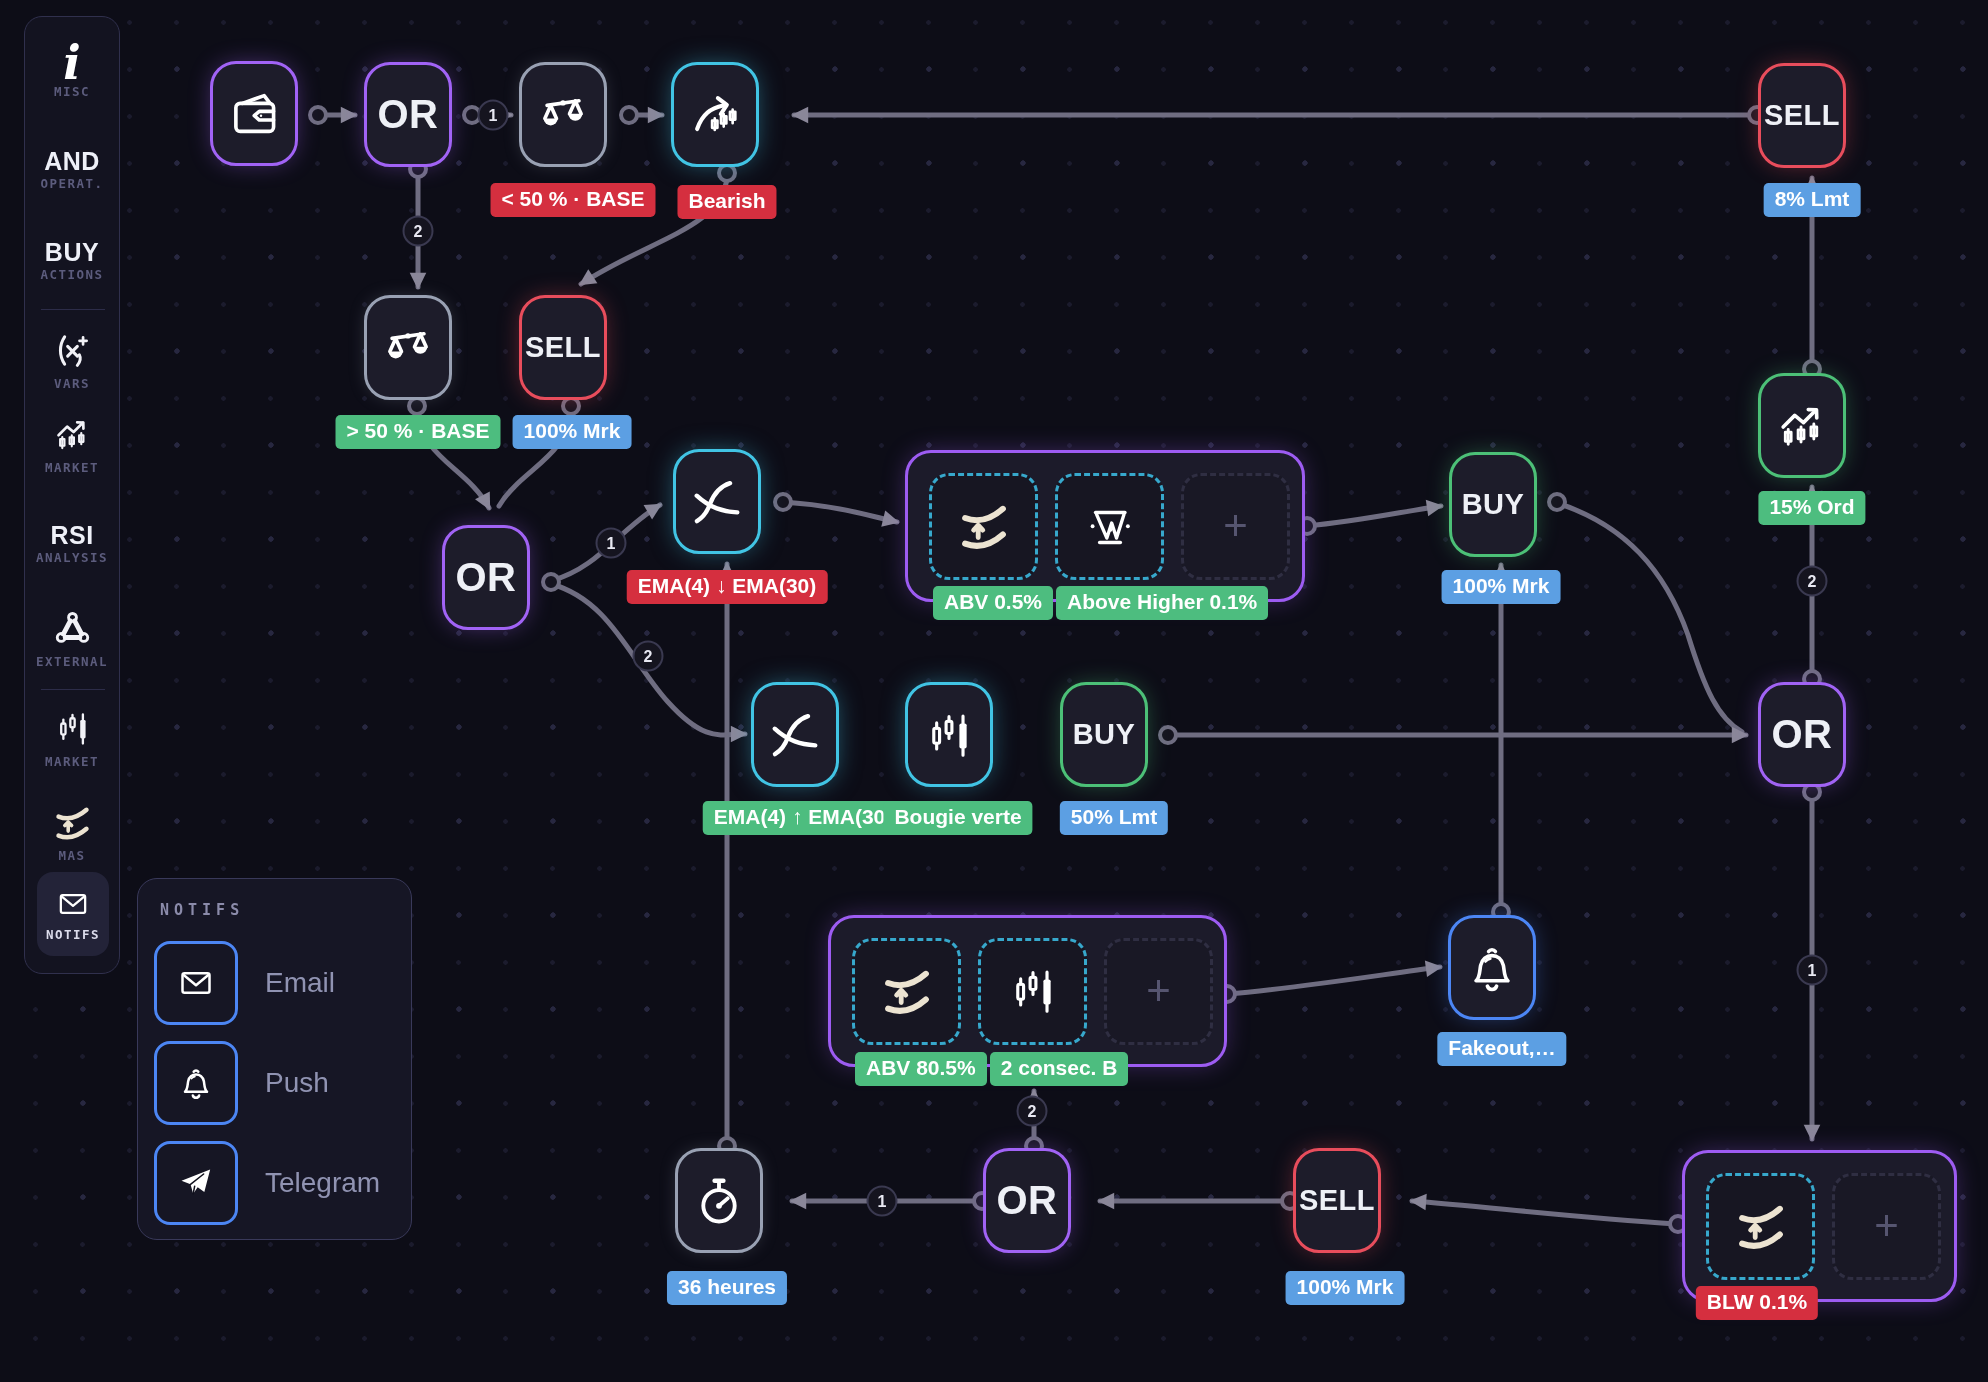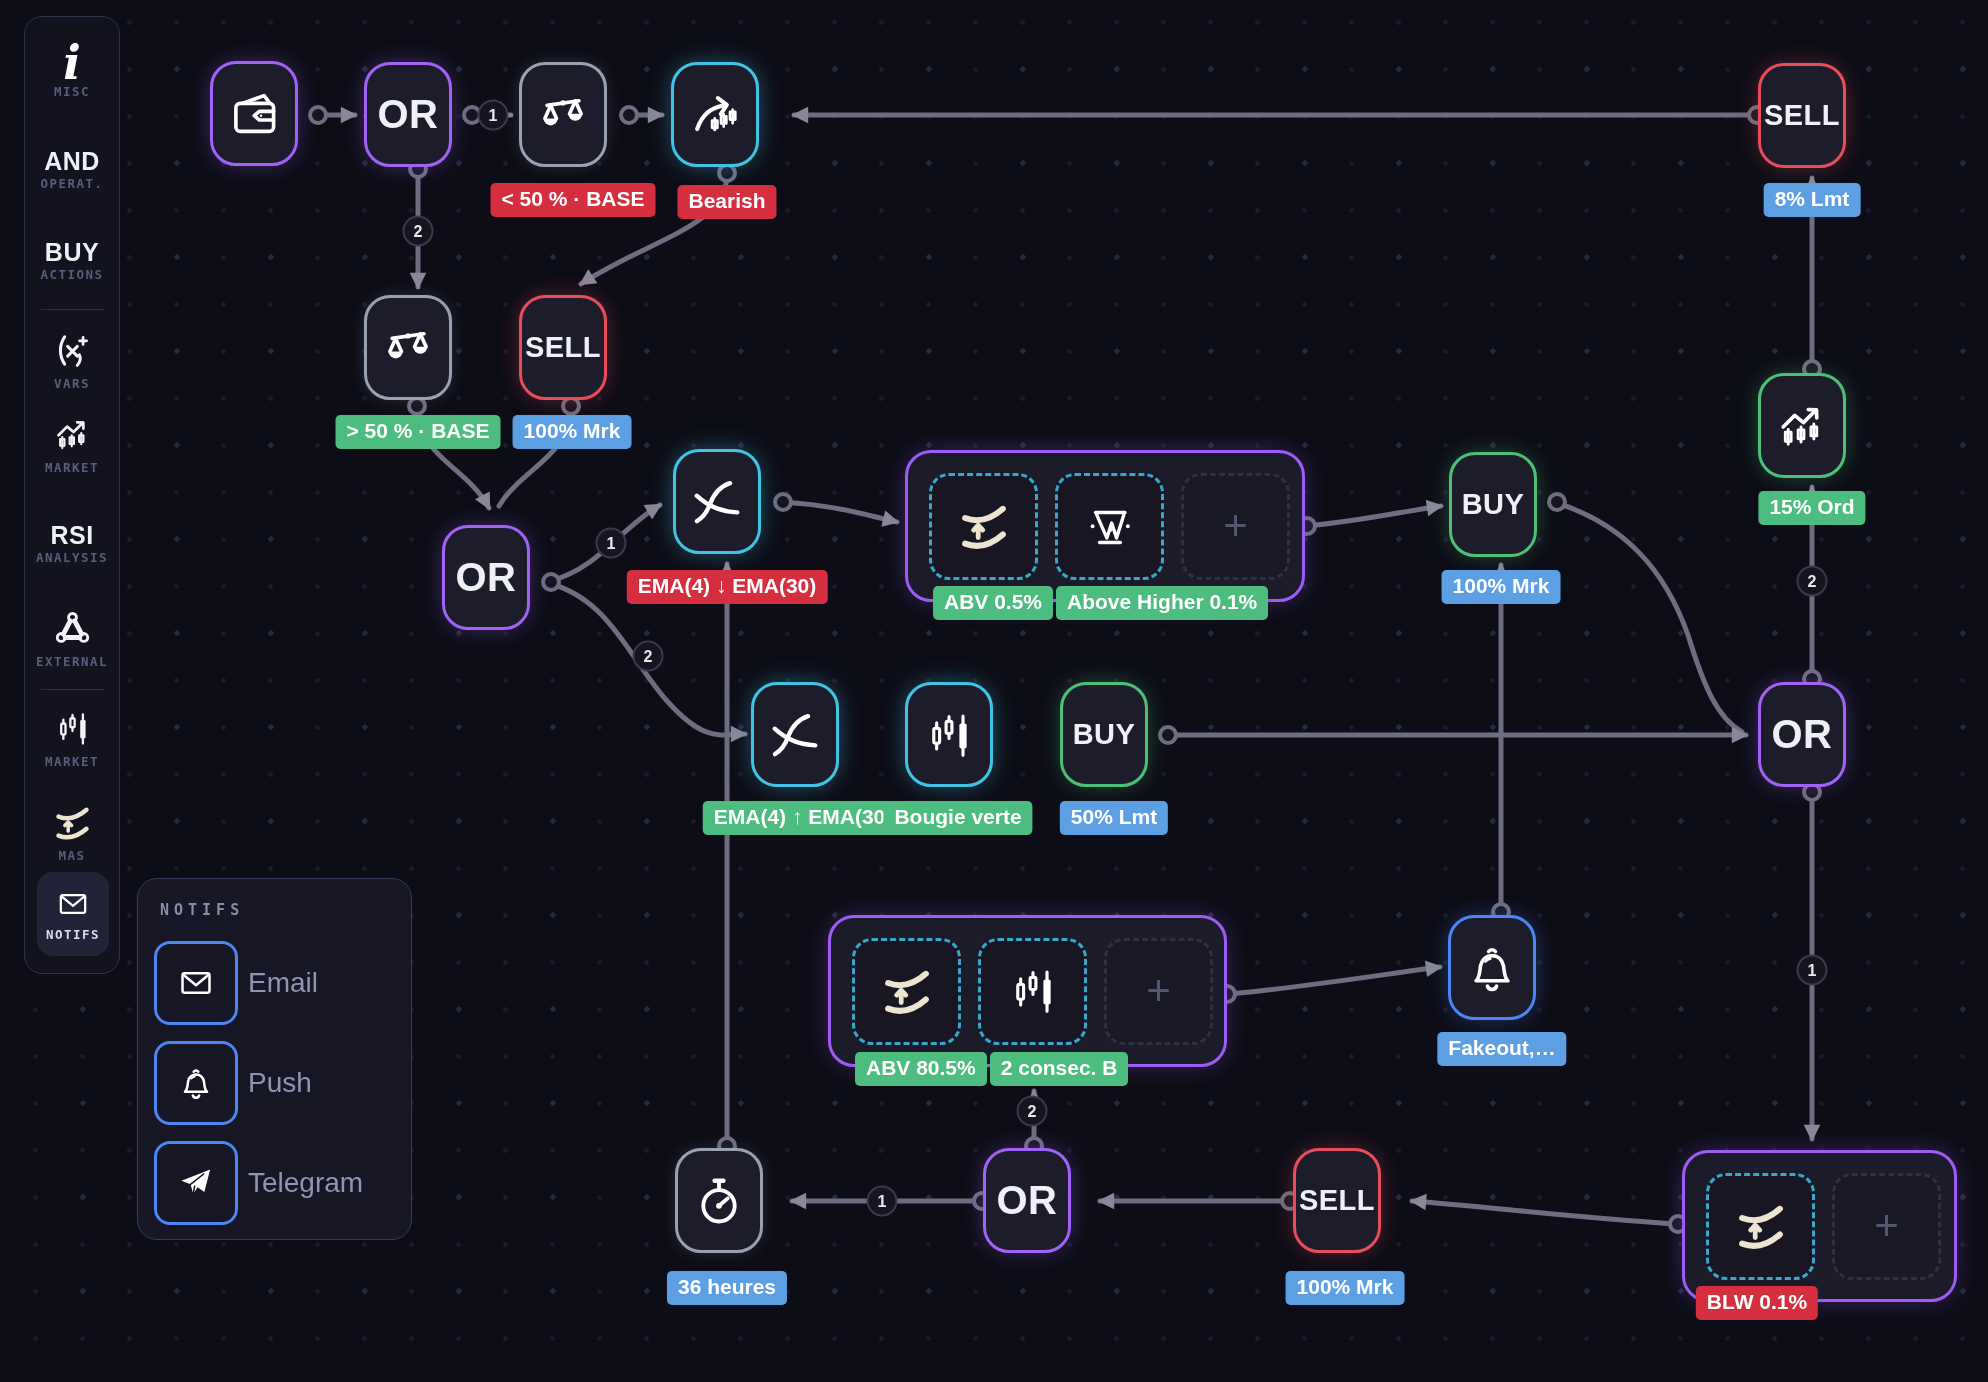--- a/index.html
+++ b/index.html
@@ -58,21 +58,21 @@
   .info-glyph{font-family:"DejaVu Serif",serif;font-style:italic;font-weight:bold;font-size:46px;color:#fff;line-height:.9;}
   .sb-tile{position:absolute;left:12px;width:72px;height:84px;background:#232338;border-radius:16px;
     display:flex;flex-direction:column;align-items:center;justify-content:center;gap:5px;}
   .sb-tile .sb-sub{color:#dcdcec;}
 
   
   #notifs-panel{position:absolute;left:137px;top:878px;width:275px;height:362px;background:#161625;
     border:1.5px solid #39395a;border-radius:20px;z-index:9;box-sizing:border-box;}
   .np-title{position:absolute;left:22px;top:22px;font-family:"DejaVu Sans Mono",monospace;font-size:15px;
     font-weight:700;color:#8b8baa;letter-spacing:5px;}
-  .np-item{position:absolute;left:16px;display:flex;align-items:center;gap:10px;}
+  .np-item{position:absolute;left:16px;display:flex;align-items:center;gap:27px;}
   .np-box{width:84px;height:84px;border-radius:16px;border:3px solid #4c86f4;background:#161624;
     display:flex;align-items:center;justify-content:center;box-sizing:border-box;}
   .np-box .icon{font-size:40px;}
   .np-label{font-size:28px;color:#9093b2;}
 </style>
 </head>
 <body>
 
 <div id="canvas">
 

